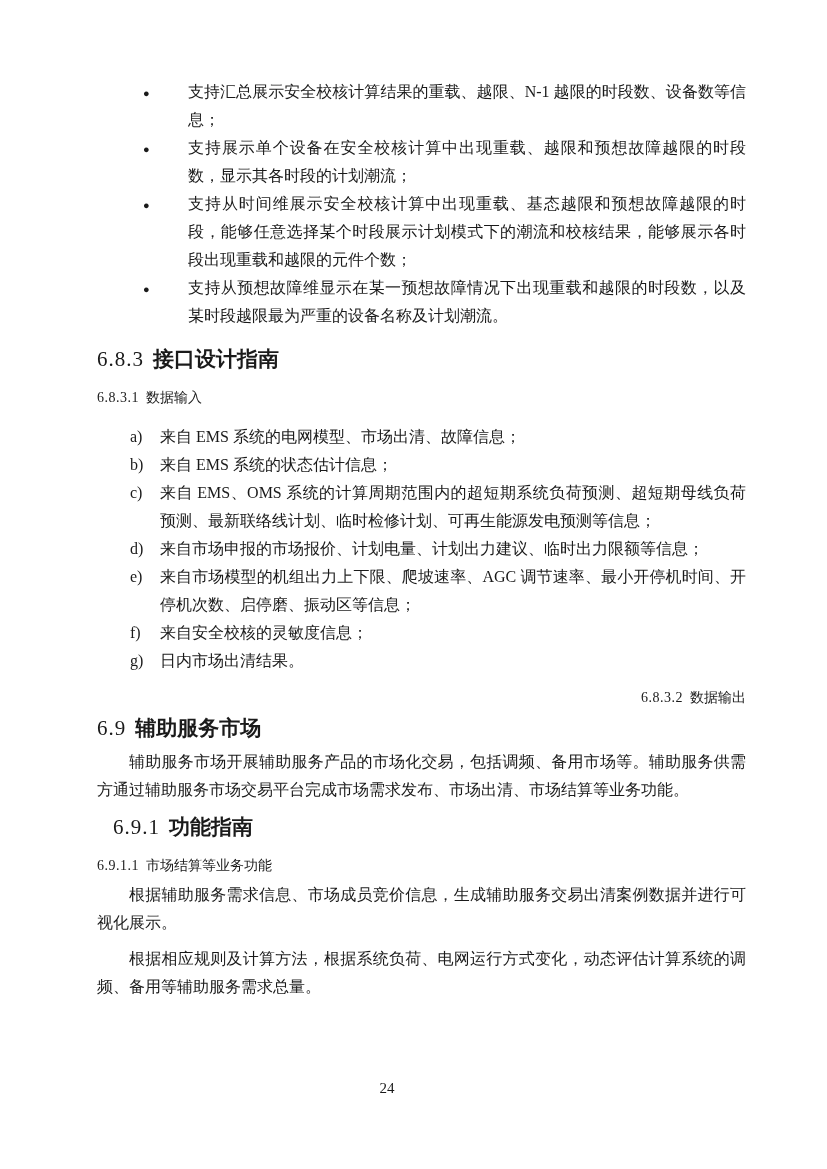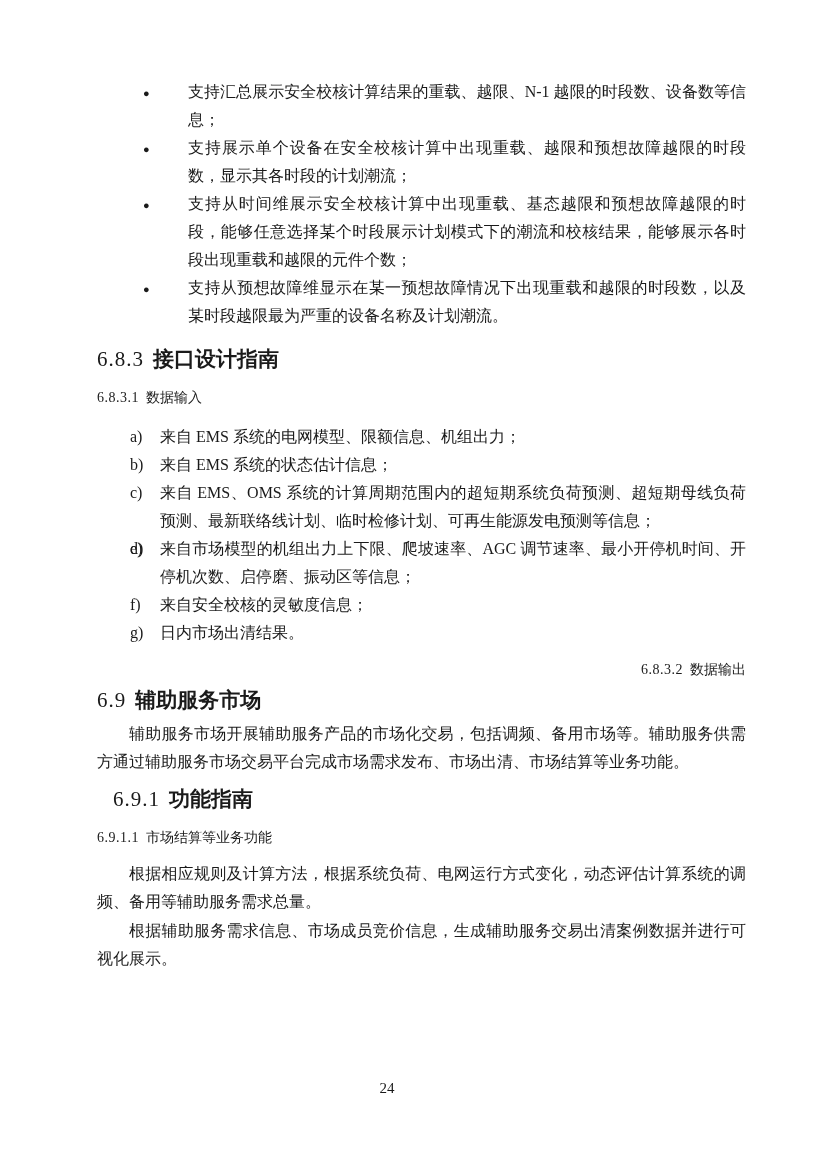--- a/index.html
+++ b/index.html
@@ -129,32 +129,33 @@
       <span class="h-num">6.8.3</span><span class="h-title">接口设计指南</span>
     </h3>
 
     <h4 class="h4 h4-6831">
       <span class="h-num">6.8.3.1</span><span>数据输入</span>
     </h4>
 
     <ol class="alpha-list">
       <li class="alpha-item">
         <span class="alpha-marker">a)</span>
-        <span>来自 EMS 系统的电网模型、限额信息、机组出力；</span>
+        <span>来自 EMS 系统的电网模型、市场出清、故障信息；</span>
       </li>
       <li class="alpha-item">
         <span class="alpha-marker">b)</span>
         <span>来自 EMS 系统的状态估计信息；</span>
       </li>
       <li class="alpha-item">
         <span class="alpha-marker">c)</span>
         <span>来自 EMS、OMS 系统的计算周期范围内的超短期系统负荷预测、超短期母线负荷预测、最新联络线计划、临时检修计划、可再生能源发电预测等信息；</span>
       </li>
       <li class="alpha-item">
         <span class="alpha-marker">d)</span>
+        <span>来自市场申报的市场报价、计划电量、计划出力建议、临时出力限额等信息；</span>
       </li>
       <li class="alpha-item">
         <span class="alpha-marker">e)</span>
         <span>来自市场模型的机组出力上下限、爬坡速率、AGC 调节速率、最小开停机时间、开停机次数、启停磨、振动区等信息；</span>
       </li>
       <li class="alpha-item">
         <span class="alpha-marker">f)</span>
         <span>来自安全校核的灵敏度信息；</span>
       </li>
       <li class="alpha-item">
@@ -175,19 +176,19 @@
     <p class="para para-intro">辅助服务市场开展辅助服务产品的市场化交易，包括调频、备用市场等。辅助服务供需方通过辅助服务市场交易平台完成市场需求发布、市场出清、市场结算等业务功能。</p>
 
     <h3 class="h3 h3-691">
       <span class="h-num">6.9.1</span><span class="h-title">功能指南</span>
     </h3>
 
     <h4 class="h4 h4-6911">
       <span class="h-num">6.9.1.1</span><span>市场结算等业务功能</span>
     </h4>
 
+    <p class="para para-2">根据辅助服务需求信息、市场成员竞价信息，生成辅助服务交易出清案例数据并进行可视化展示。</p>
     <p class="para para-1">根据相应规则及计算方法，根据系统负荷、电网运行方式变化，动态评估计算系统的调频、备用等辅助服务需求总量。</p>
-    <p class="para para-2">根据辅助服务需求信息、市场成员竞价信息，生成辅助服务交易出清案例数据并进行可视化展示。</p>
 
   </div>
 
   <div class="footer">24</div>
 </div>
 
 </body></html>

